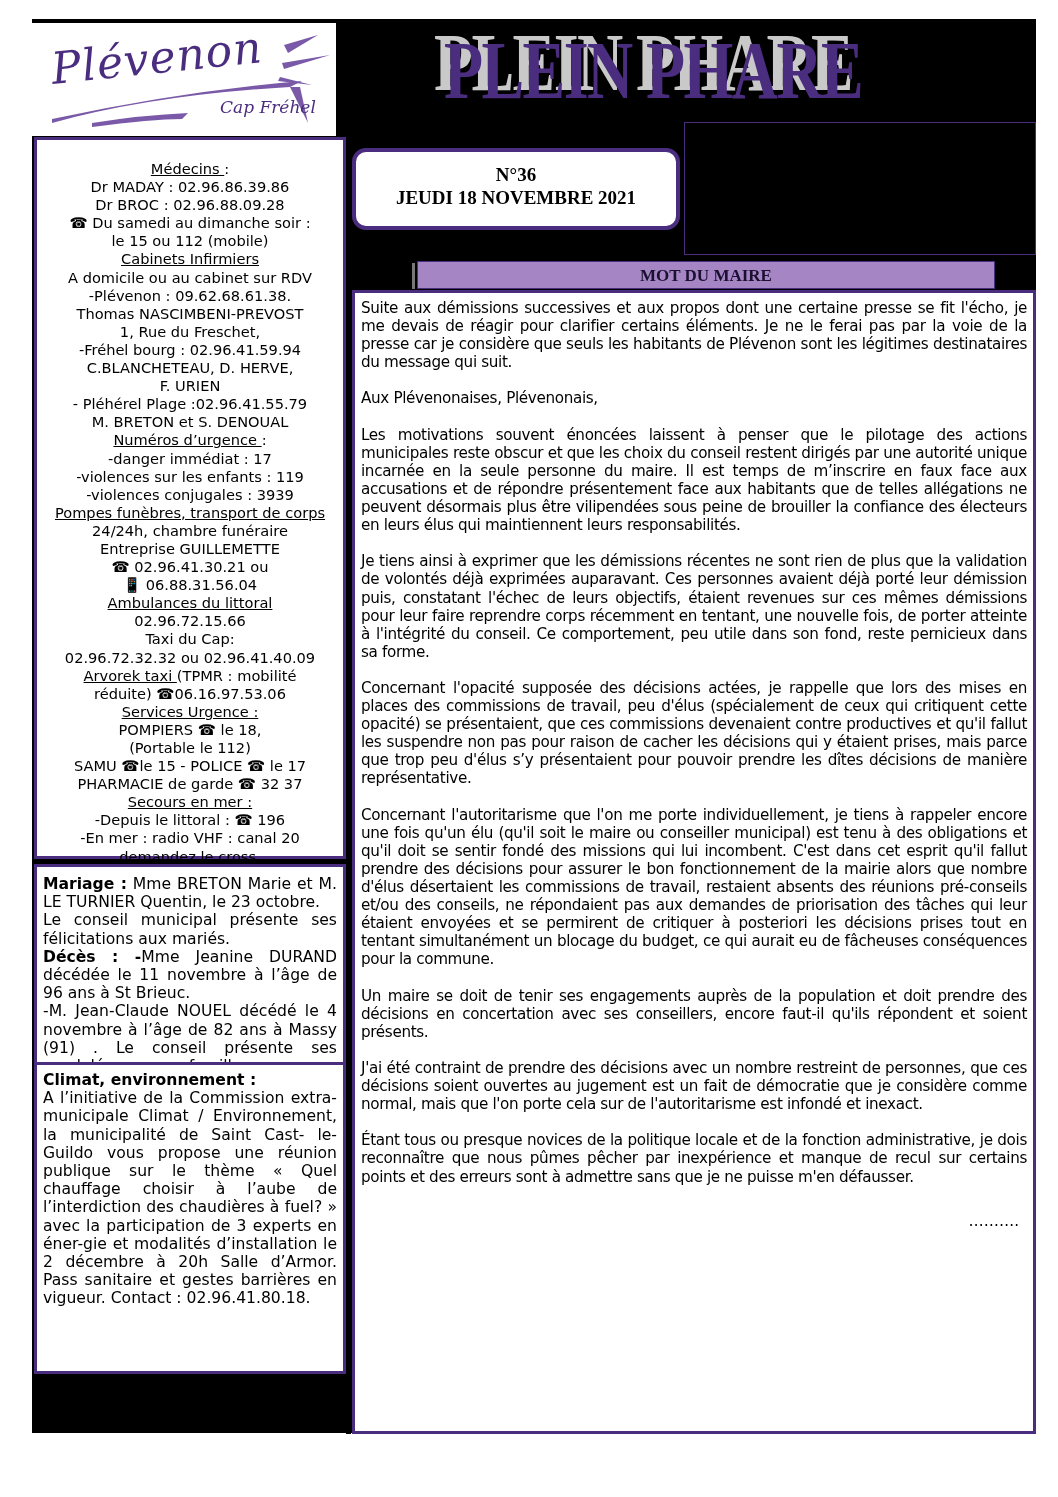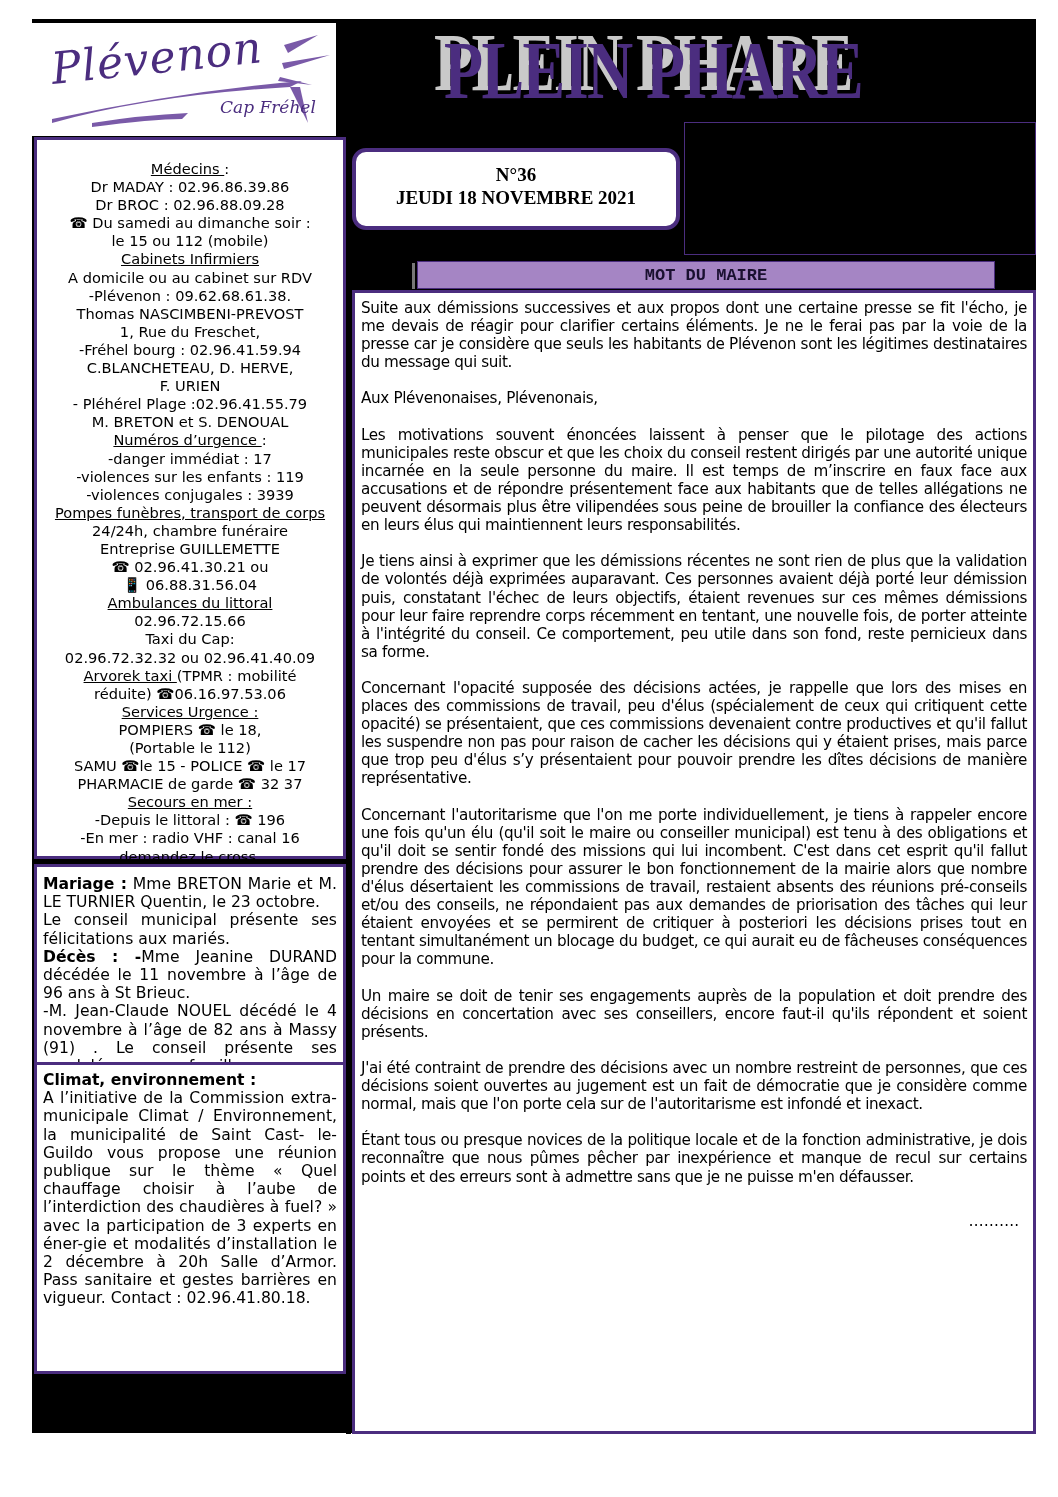--- a/index.html
+++ b/index.html
@@ -10,21 +10,21 @@
   .logo-sub { position:absolute; left:188px; top:74px; font-family:"DejaVu Serif", serif; font-style:italic; font-size:17px; color:#4b2d7f; }
   .swoosh { position:absolute; }
   .masthead { position:absolute; left:434px; top:18px; width:460px; height:110px; }
   .mast-shadow, .mast-front { position:absolute; font-family:"Liberation Serif", serif; font-weight:bold; font-size:82px; letter-spacing:-2px; transform:scaleX(0.78); transform-origin:left top; white-space:nowrap; line-height:1; }
   .mast-shadow { left:0; top:4px; color:#c9c9c9; }
   .mast-front { left:10px; top:12px; color:#4b2d7f; }
   .issue-box { position:absolute; left:352px; top:148px; width:320px; height:74px; background:#fff; border:4px solid #4b2d7f; border-radius:14px; text-align:center; font-family:"Liberation Serif", serif; font-weight:bold; color:#000; }
   .issue-num { font-size:19px; margin-top:12px; line-height:22px; }
   .issue-date { font-size:19px; line-height:24px; }
   .black-box { position:absolute; left:684px; top:122px; width:350px; height:131px; background:#000; border:1px solid #4b2d7f; }
-  .section-bar { position:absolute; left:417px; top:261px; width:576px; height:26px; background:#a585c4; border:1px solid #4b2d7f; text-align:center; font-family:Liberation Mono, monospace; font-weight:bold; font-size:17px; line-height:28px; color:#1a1030; }
+  .section-bar { position:absolute; left:417px; top:261px; width:576px; height:26px; background:#a585c4; border:1px solid #4b2d7f; text-align:center; font-family:Liberation Serif, serif; font-weight:bold; font-size:17px; line-height:28px; color:#1a1030; }
   .section-bar-left { position:absolute; left:412px; top:263px; width:3px; height:26px; background:#777; }
   .left-box { position:absolute; left:34px; background:#fff; border:3px solid #4b2d7f; box-sizing:border-box; }
   .contacts { top:137px; width:312px; height:722px; text-align:center; font-size:14.6px; line-height:18.1px; color:#000; padding-top:20px; }
   .contacts .u { text-decoration:underline; }
   .contacts div { white-space:nowrap; }
   .news { top:864px; width:312px; height:253px; padding:8px 6px 8px 6px; font-size:15.6px; line-height:18.2px; text-align:justify; color:#000; }
   .climat { top:1062px; width:312px; height:312px; padding:6px 6px 0 6px; font-size:15.6px; line-height:18.2px; text-align:justify; color:#000; }
   .news b, .climat b { font-weight:bold; }
   .article { position:absolute; left:352px; top:290px; width:684px; height:1144px; background:#fff; border:3px solid #4b2d7f; box-sizing:border-box; padding:6px 6px 0 6px; font-family:"DejaVu Sans", sans-serif; font-size:15.2px; line-height:18.1px; color:#000; }
   .article p { margin:0 0 18.1px 0; text-align:justify; letter-spacing:-0.35px; }
@@ -95,21 +95,21 @@
     <div><span>02.96.72.32.32 ou 02.96.41.40.09</span></div>
     <div><span class="u">Arvorek taxi </span><span>(TPMR : mobilité</span></div>
     <div><span>réduite)  ☎06.16.97.53.06</span></div>
     <div><span class="u">Services Urgence :</span></div>
     <div><span>POMPIERS ☎ le 18,</span></div>
     <div><span>(Portable le 112)</span></div>
     <div><span>SAMU ☎le 15 - POLICE ☎ le 17</span></div>
     <div><span>PHARMACIE de garde ☎    32 37</span></div>
     <div><span class="u">Secours en mer :</span></div>
     <div><span>-Depuis le littoral : ☎    196</span></div>
-    <div><span>-En mer : radio VHF : canal 16</span></div>
+    <div><span>-En mer : radio VHF : canal 20</span></div>
     <div><span>demandez le cross.</span></div>
   </div>
 
 <div class="col-divider"></div>
 
 <div class="left-box news">
   <b>Mariage  :</b><span> Mme BRETON Marie et M. LE TURNIER Quentin, le 23 octobre.</span><br>
   <span>Le conseil municipal présente ses félicitations aux mariés.</span><br>
   <b>Décès : -</b><span>Mme  Jeanine DURAND décédée le 11 novembre  à l’âge de 96 ans à St Brieuc.</span><br>
   <span>-M. Jean-Claude NOUEL décédé le 4 novembre à l’âge de 82 ans à Massy (91) . Le conseil présente ses condoléances aux familles.</span>

